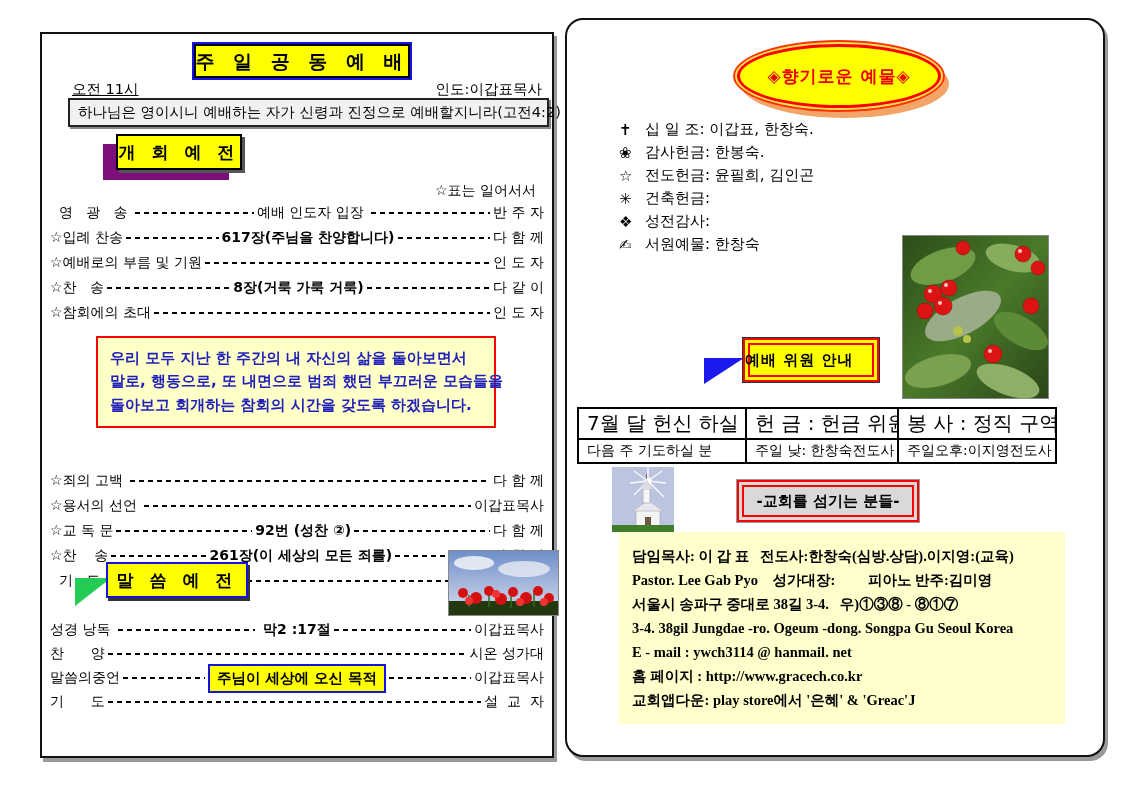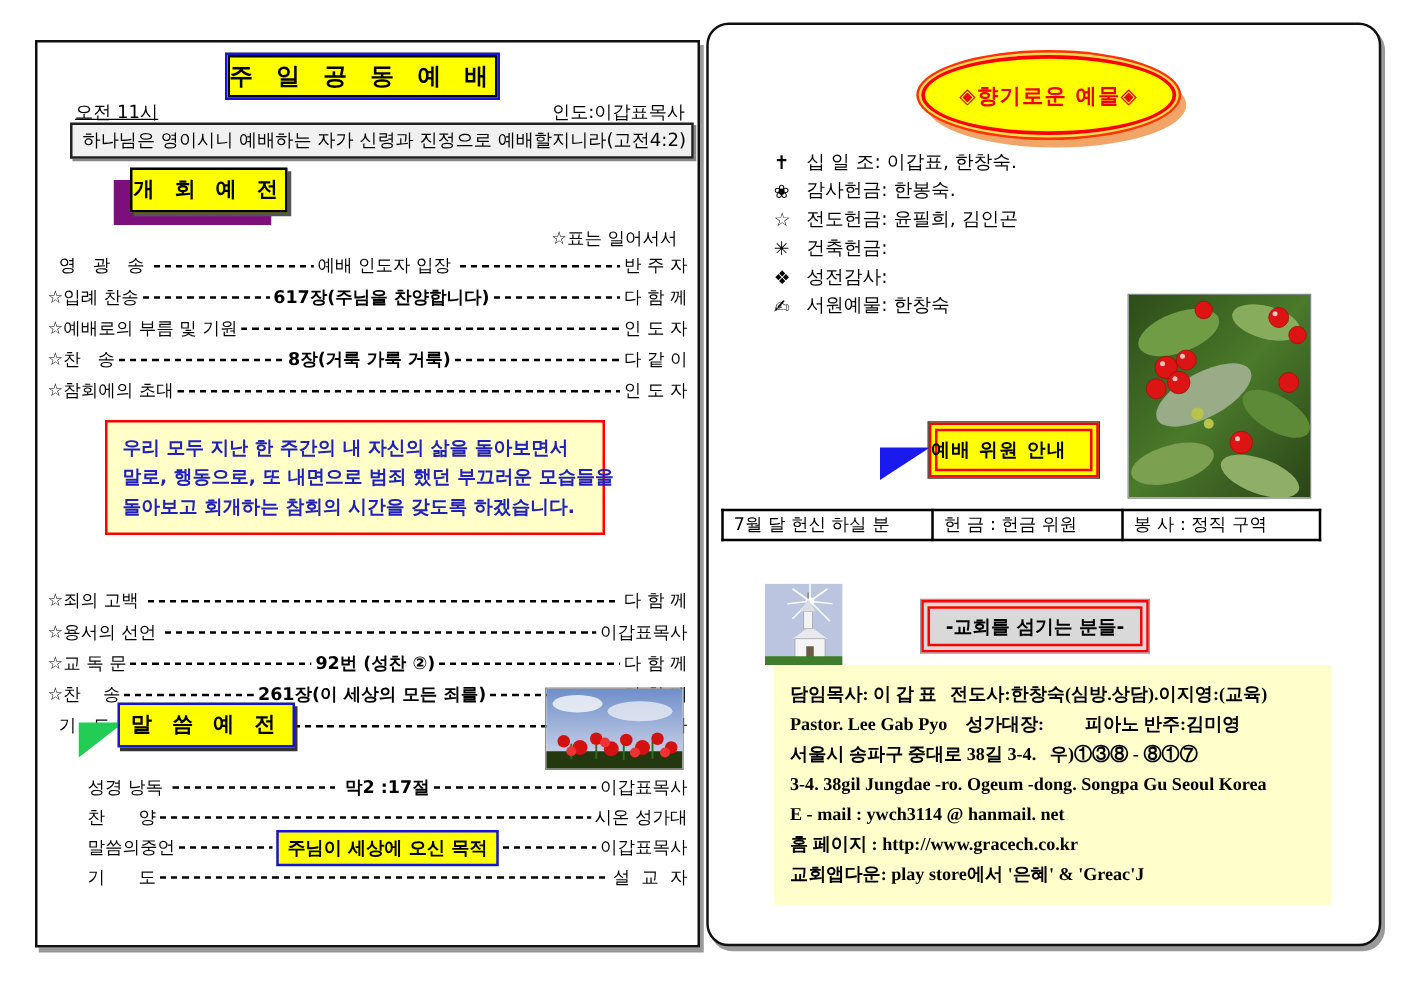--- a/index.html
+++ b/index.html
@@ -1,19 +1,19 @@
 <!DOCTYPE html>
 <html><head>
 <meta charset="utf-8">
 <style>
   html,body{margin:0;padding:0;background:#fff;}
   body{width:1123px;height:794px;position:relative;overflow:hidden;
        font-family:"DejaVu Sans",sans-serif;color:#000;}
   .page{position:absolute;background:#fff;border:2px solid #111;box-shadow:3px 4px 0 #999;}
-  #left-page{left:28px;top:32px;width:510px;height:722px;padding-left:18px;}
+  #left-page{left:40px;top:32px;width:510px;height:722px;}
   #right-page{left:565px;top:18px;width:536px;height:735px;border-radius:18px;}
 
   
   .ybox{background:#ffff00;border:2px solid #000;font-weight:bold;text-align:center;}
 
   
   .title-box{position:absolute;left:150px;top:8px;width:216px;height:34px;line-height:34px;
     font-size:19px;letter-spacing:6px;background:#ffff00;border:2px solid #1414e0;
     box-shadow:inset 0 0 0 2px #000;text-align:center;font-weight:bold;}
   .meta-row{position:absolute;left:30px;right:10px;top:46px;display:flex;
@@ -26,21 +26,21 @@
   #open-title{left:74px;top:100px;width:122px;height:32px;line-height:32px;
     box-shadow:3px 3px 0 #555,-13px 10px 0 #7d0f7d;}
   #word-title{left:64px;top:528px;width:138px;height:32px;line-height:32px;
     border:2px solid #1414e0;box-shadow:2px 3px 0 #333;}
   .stand-note{position:absolute;right:16px;top:148px;font-size:14px;}
   .order{position:absolute;left:8px;right:8px;}
   #order1{top:166px;}
   #order2{top:396px;margin-top:38px;}
   #order3{top:584px;}
   .oline{display:flex;align-items:center;height:25px;font-size:14px;}
-  #order3 .oline{height:24px;margin-left:32px;}
+  #order3 .oline{height:24px;}
   .olabel,.oname,.omid{white-space:pre;}
   .leader{flex:1 1 auto;min-width:12px;height:2px;margin:0 3px;
     background:repeating-linear-gradient(90deg,#000 0 5px,transparent 5px 9px);}
   .omid.b{font-weight:bold;}
   .omid.boxed{background:#ffff00;border:2px solid #1414e0;font-weight:bold;
     padding:3px 7px;font-size:14.5px;z-index:2;}
   .confess-box{position:absolute;left:54px;top:302px;width:372px;background:#ffffc8;
     border:2px solid #ff0000;padding:9px 12px;font-size:15px;font-weight:bold;
     color:#2020bb;line-height:1.55;white-space:pre;}
   .tri{position:absolute;width:0;height:0;}
@@ -292,20 +292,25 @@
         <col style="width:168px">
         <col style="width:152px">
         <col style="width:158px">
       </colgroup>
     <tbody>
         <tr>
       <td>7월 달 헌신 하실 분</td>
       <td>헌 금 : 헌금 위원</td>
       <td>봉 사 : 정직 구역</td>
     </tr>
+    <tr>
+      <td>다음 주 기도하실 분</td>
+      <td>주일 낮: 한창숙전도사</td>
+      <td>주일오후:이지영전도사</td>
+    </tr>
   </tbody>
     </table>
 
   <svg class="photo" id="church-image" viewBox="0 0 62 65">
     <rect width="62" height="65" fill="#aebad8"></rect>
     <rect width="62" height="65" fill="#c7cfe6" opacity="0.5"></rect>
     <g stroke="#ffffff" stroke-width="1.4" opacity="0.9">
       <line x1="36" y1="14" x2="36" y2="0"></line>
         <line x1="36" y1="14" x2="50" y2="4"></line>
       <line x1="36" y1="14" x2="22" y2="4"></line>

